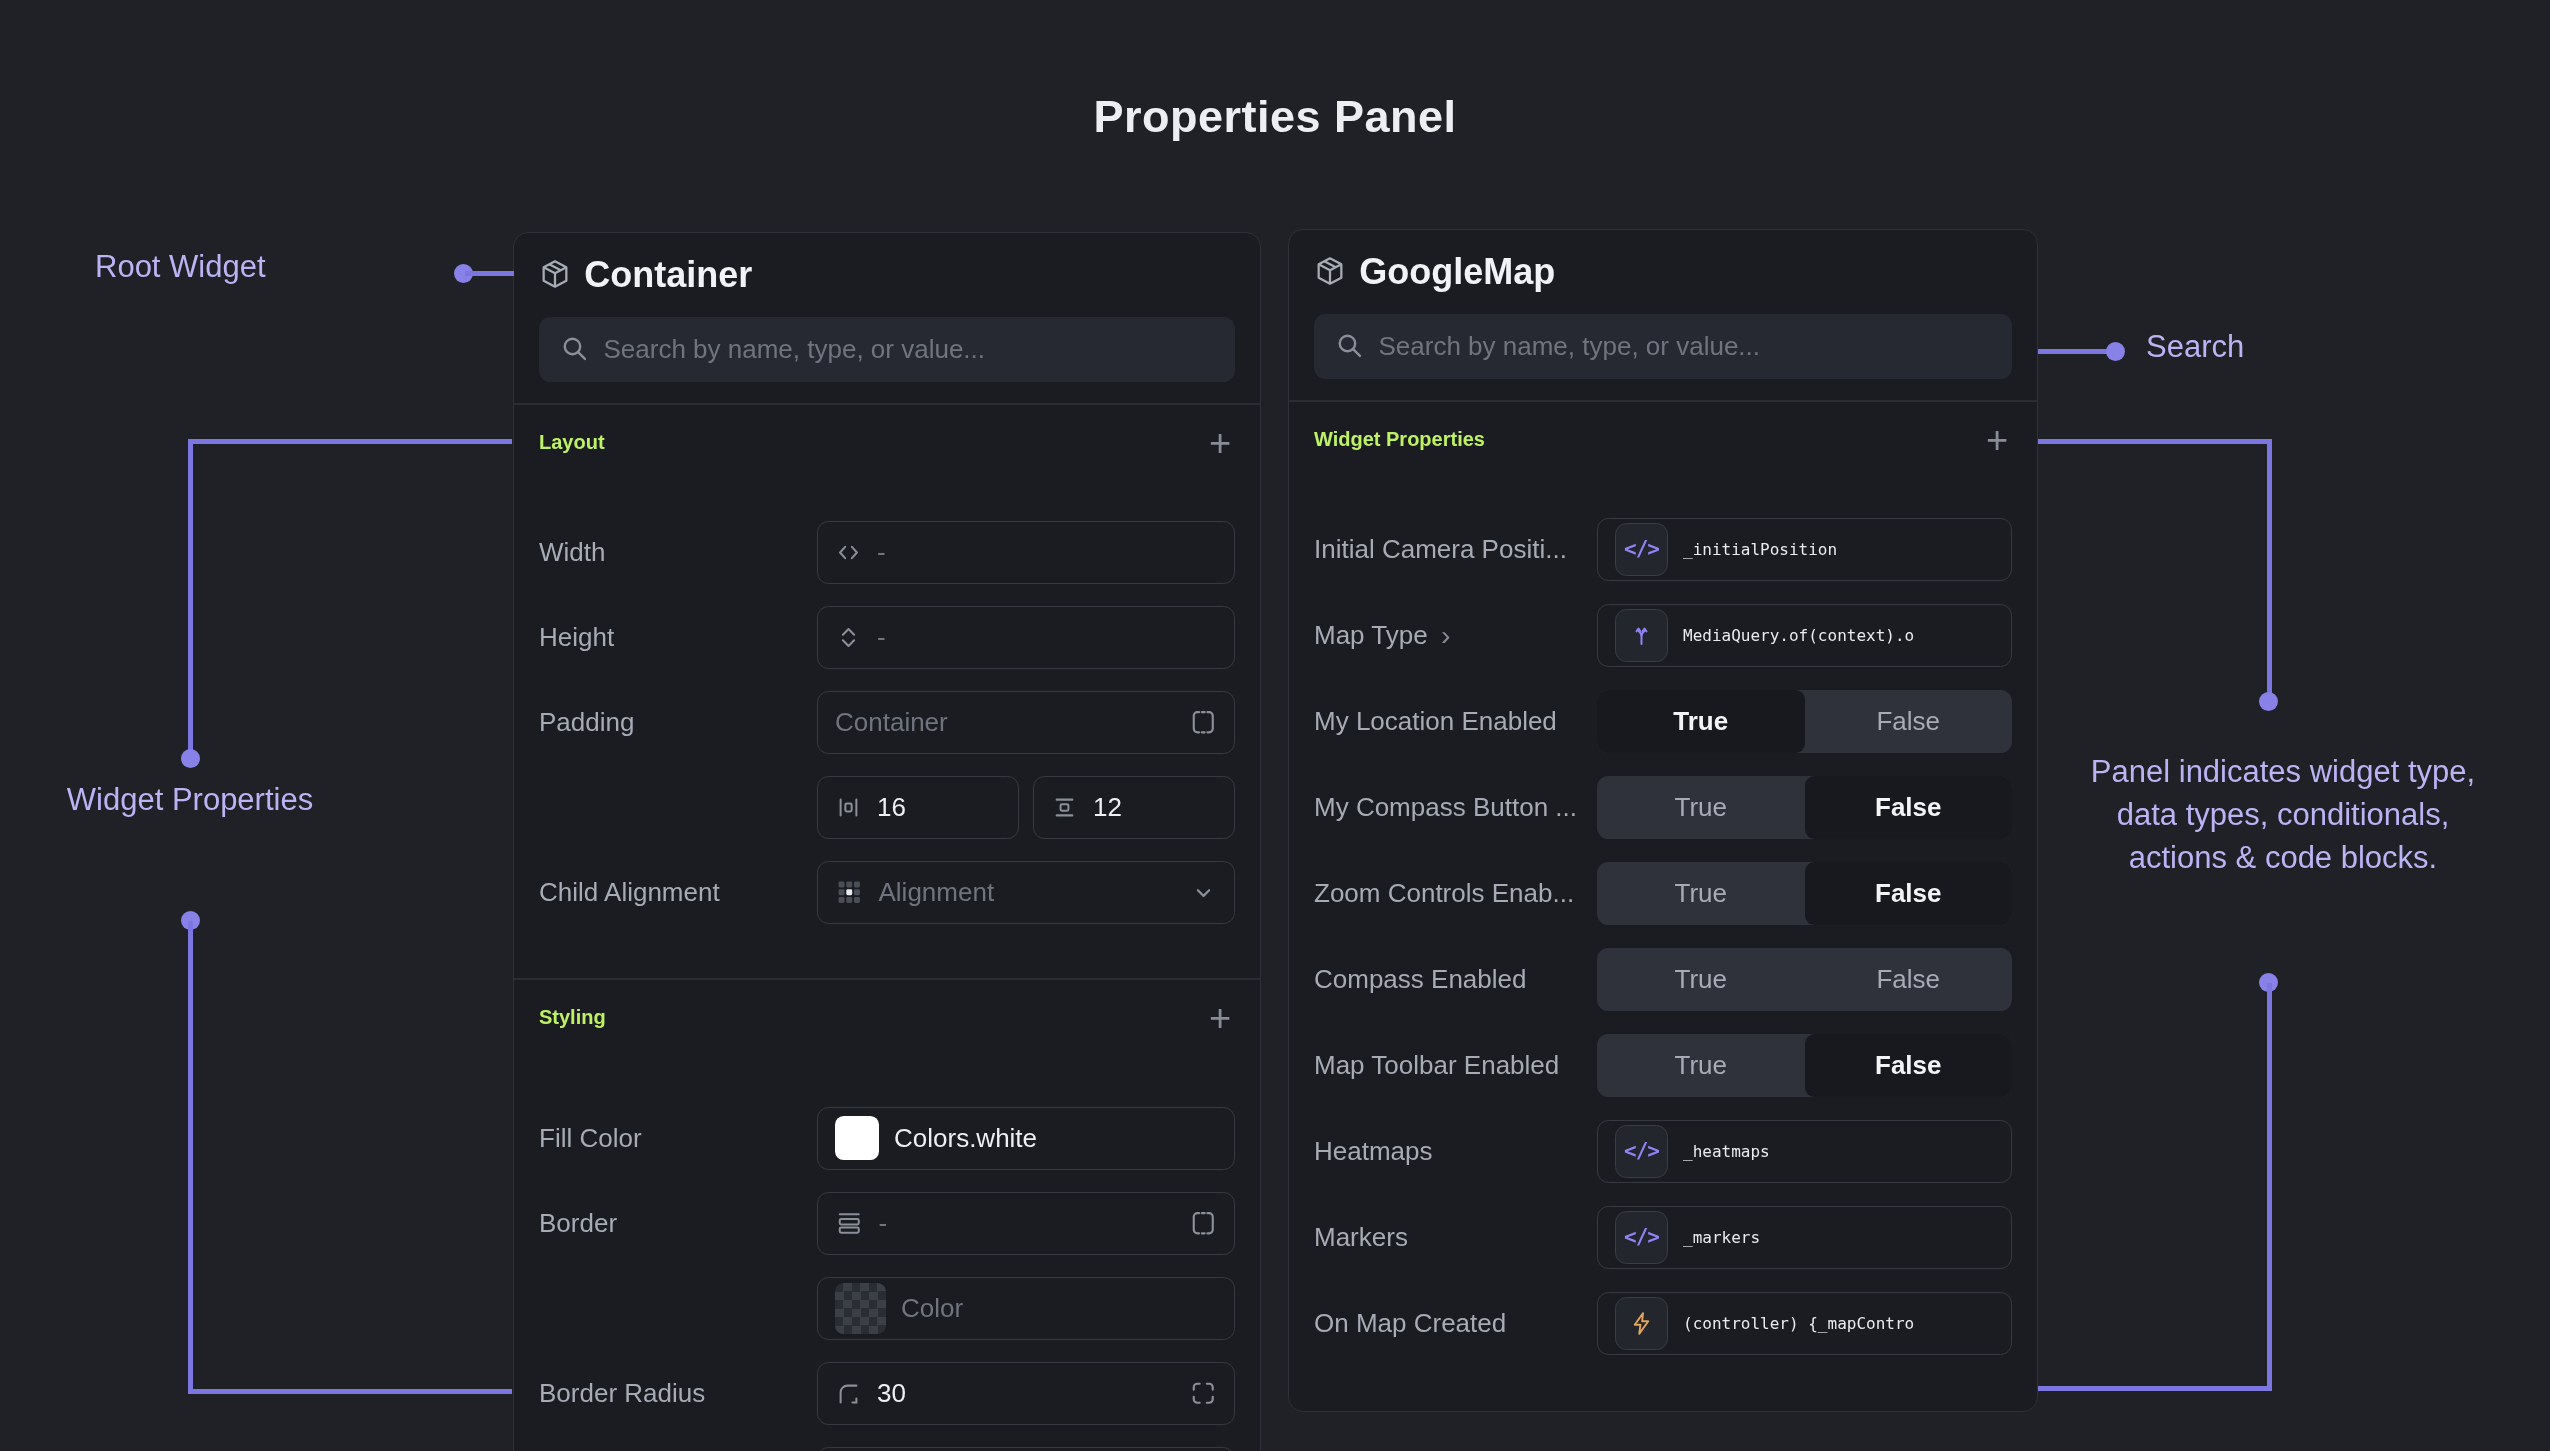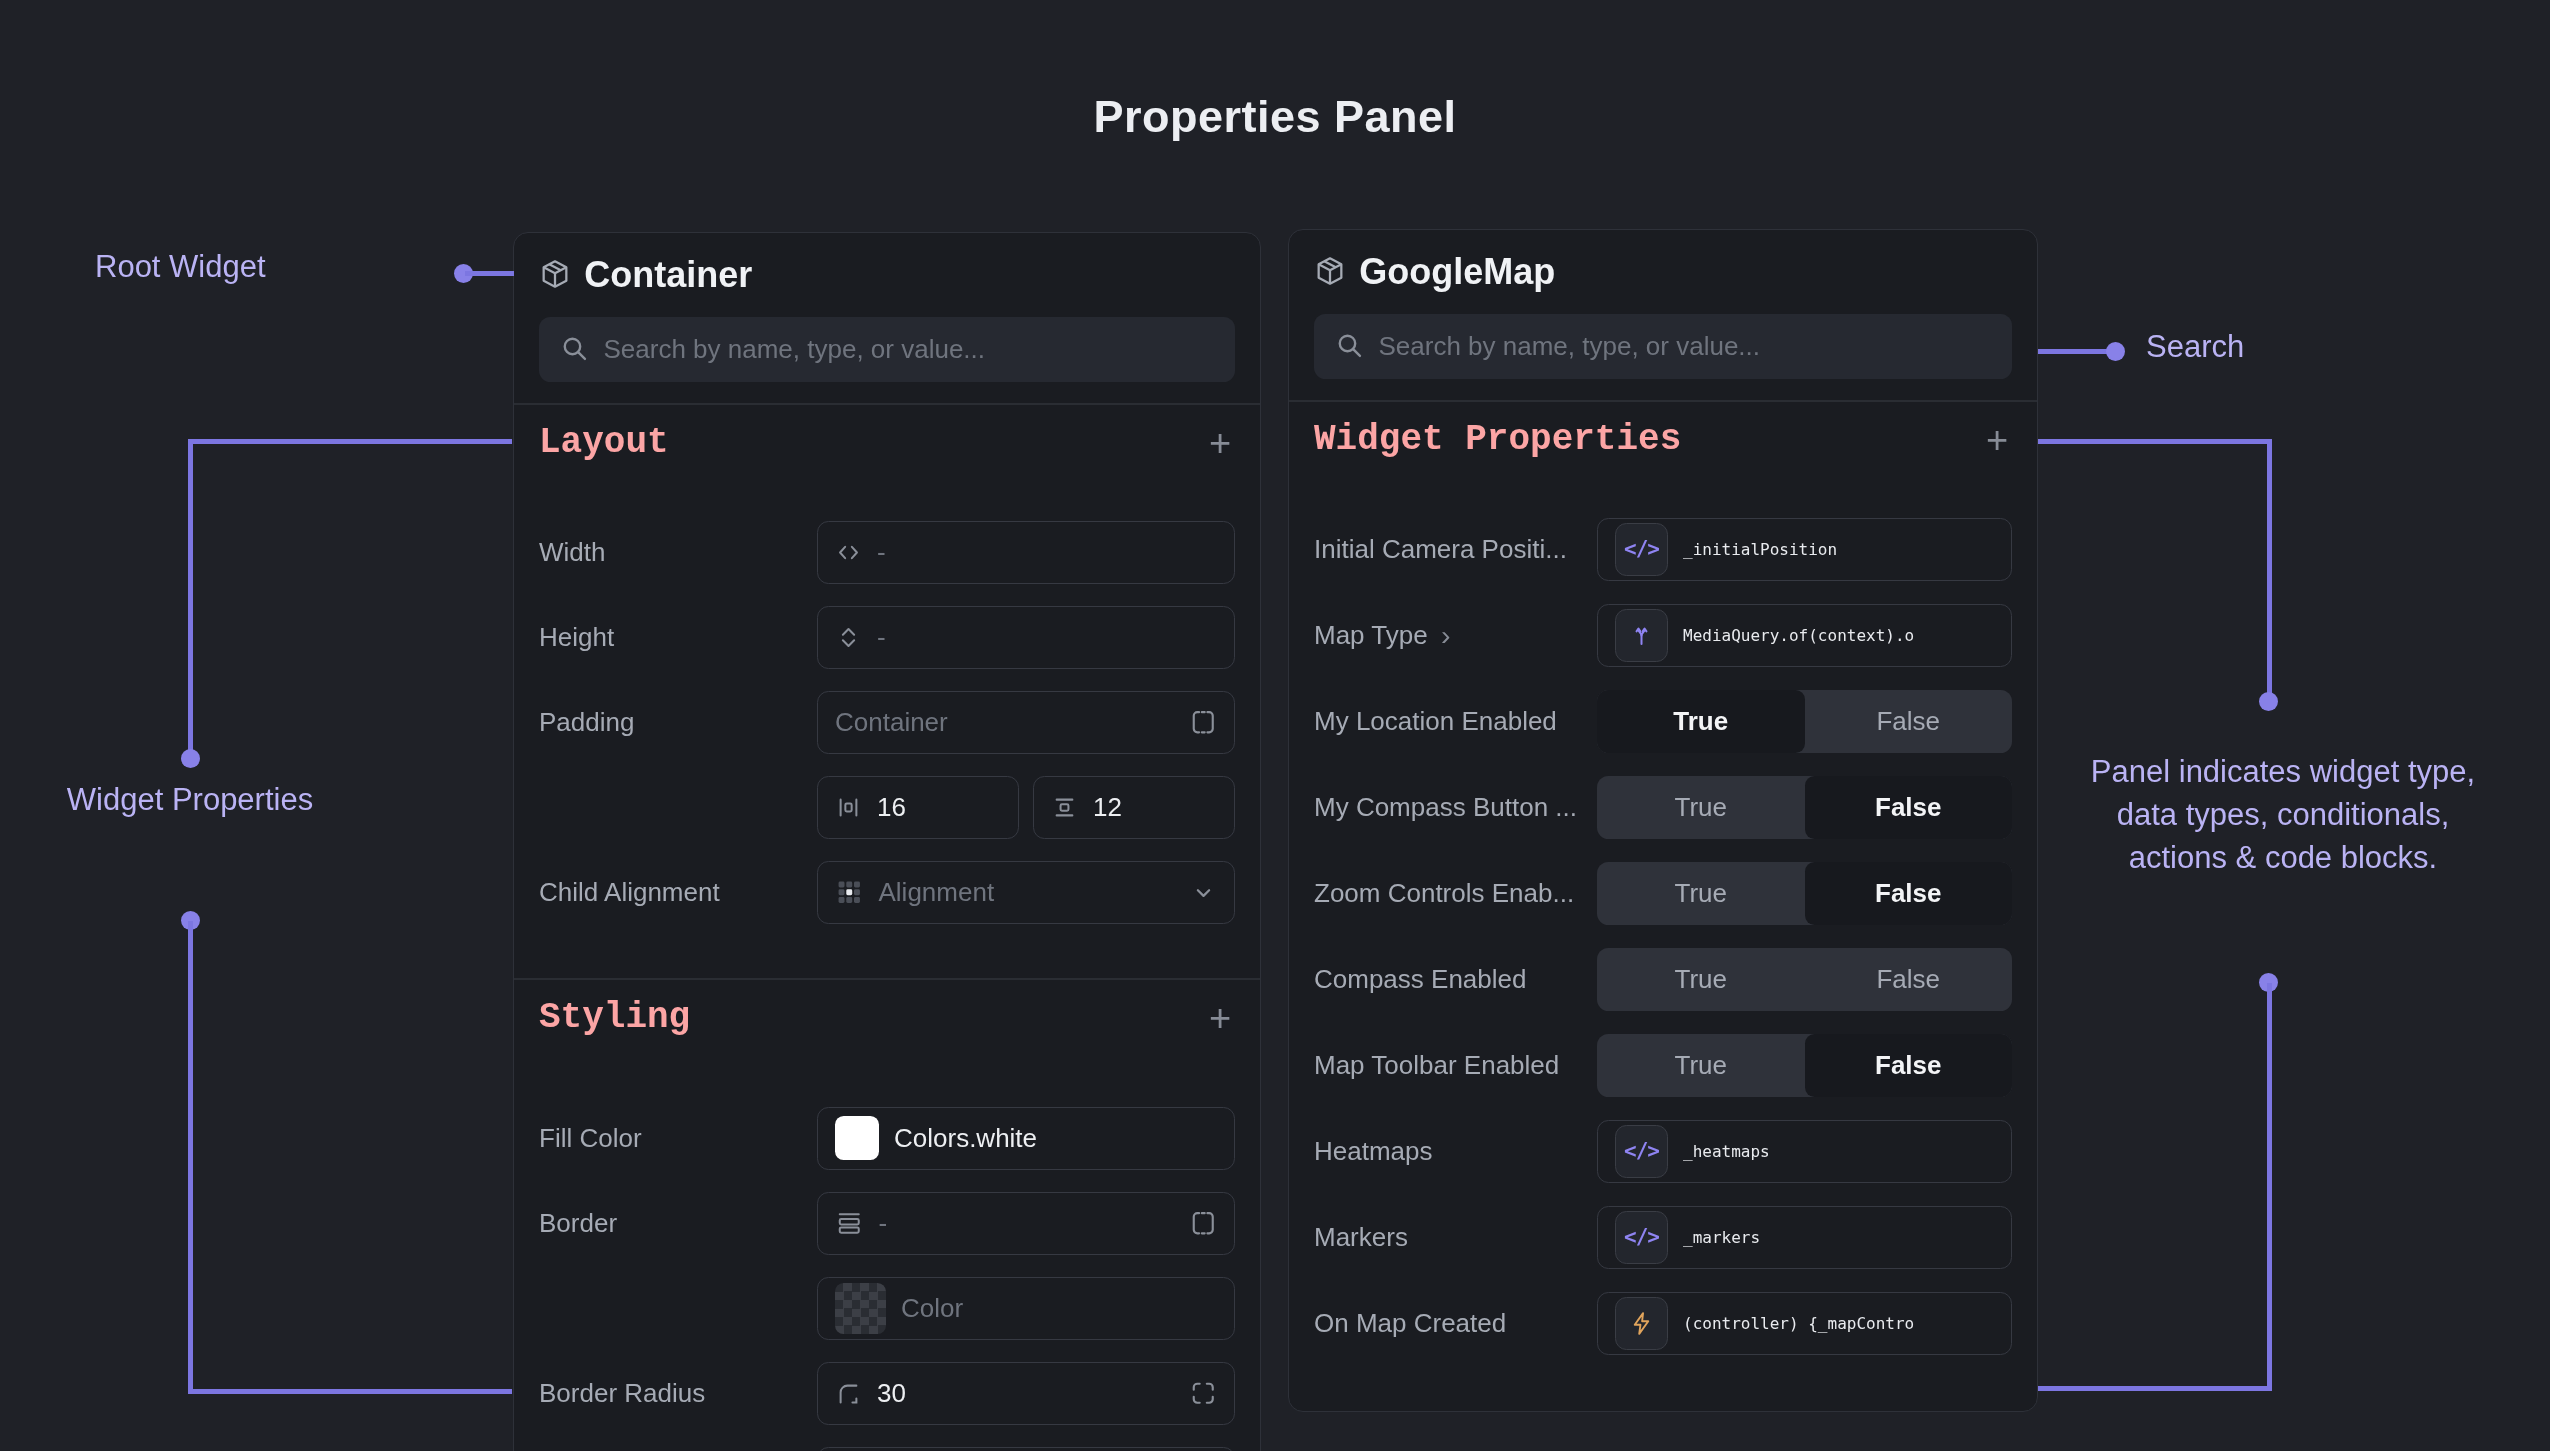--- a/index.html
+++ b/index.html
@@ -41,21 +41,21 @@
     font-size:26px; color:#C9CDD5;
   }
   .searchbar input::placeholder{ color:#6F747E; }
 
   .divider{ height:1.9px; background:#2A2D33; margin:21px -25px 0 -25px; }
 
   .section-head{
     margin-top:17px; height:42px; display:flex; align-items:center;
     justify-content:space-between;
   }
-  .section-title{ font-size:36px; font-weight:700; color:#fca5a5;font-family:Liberation Mono, monospace; }
+  .section-title{ font-size:20px; font-weight:700; color:#bef264; }
   .plus-btn{
     font-size:38px; font-weight:300; color:#878C96; line-height:38px;
     cursor:default; background:none; border:none; padding:0 3.8px;
     font-family:"Liberation Sans", sans-serif;
   }
 
   .rows{ display:flex; flex-direction:column; }
   .rows.layout-rows{ margin-top:57px; }
   .rows.styling-rows{ margin-top:68px; }
   .rows.props-rows{ margin-top:57px; }

